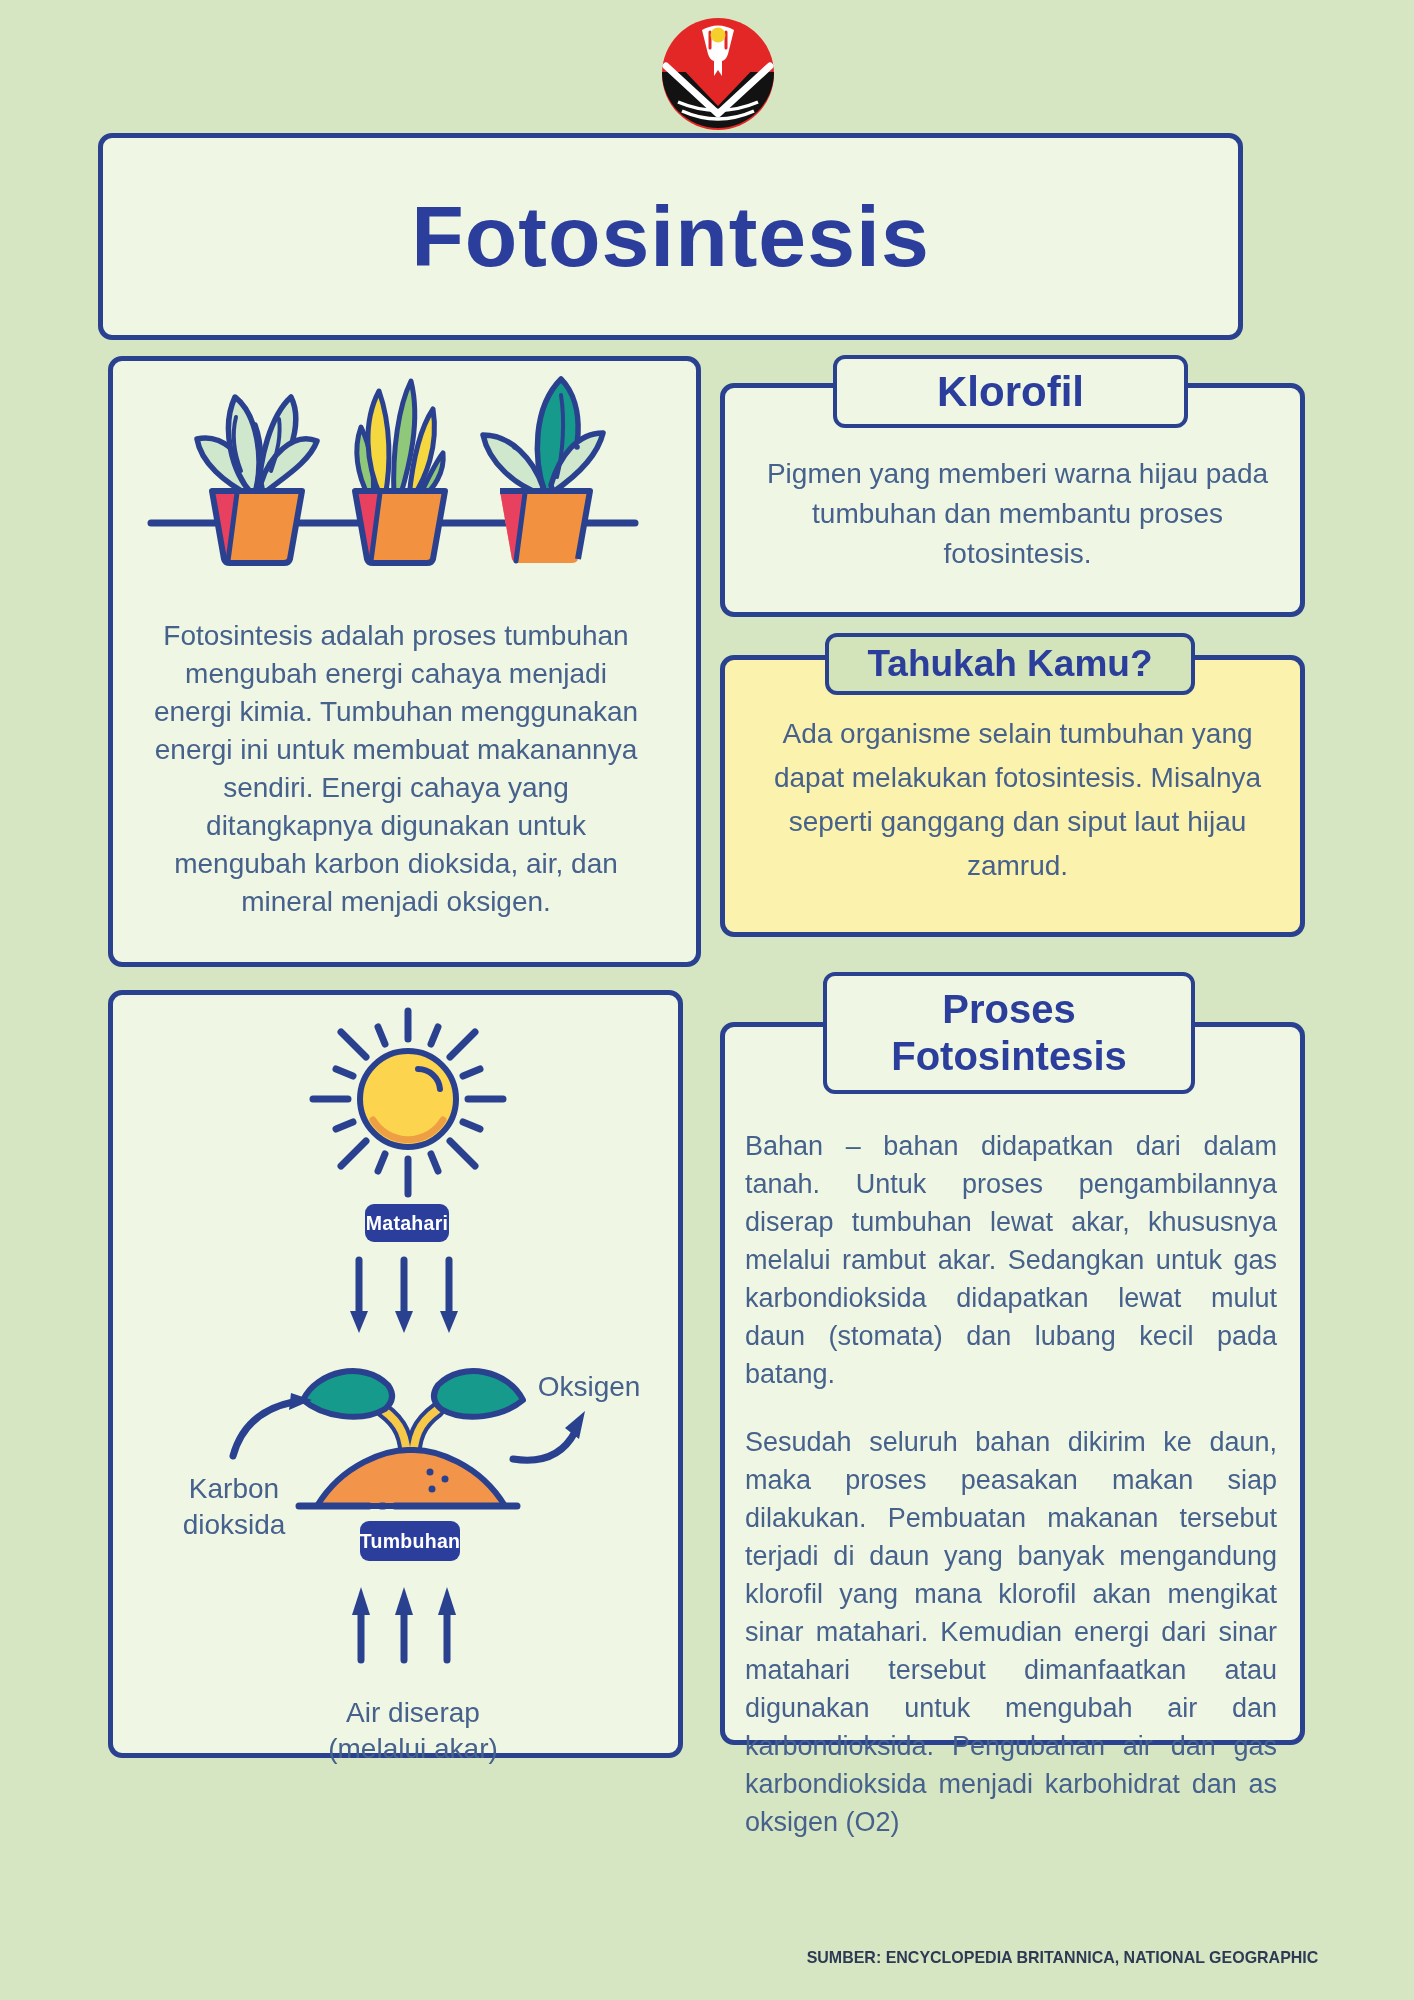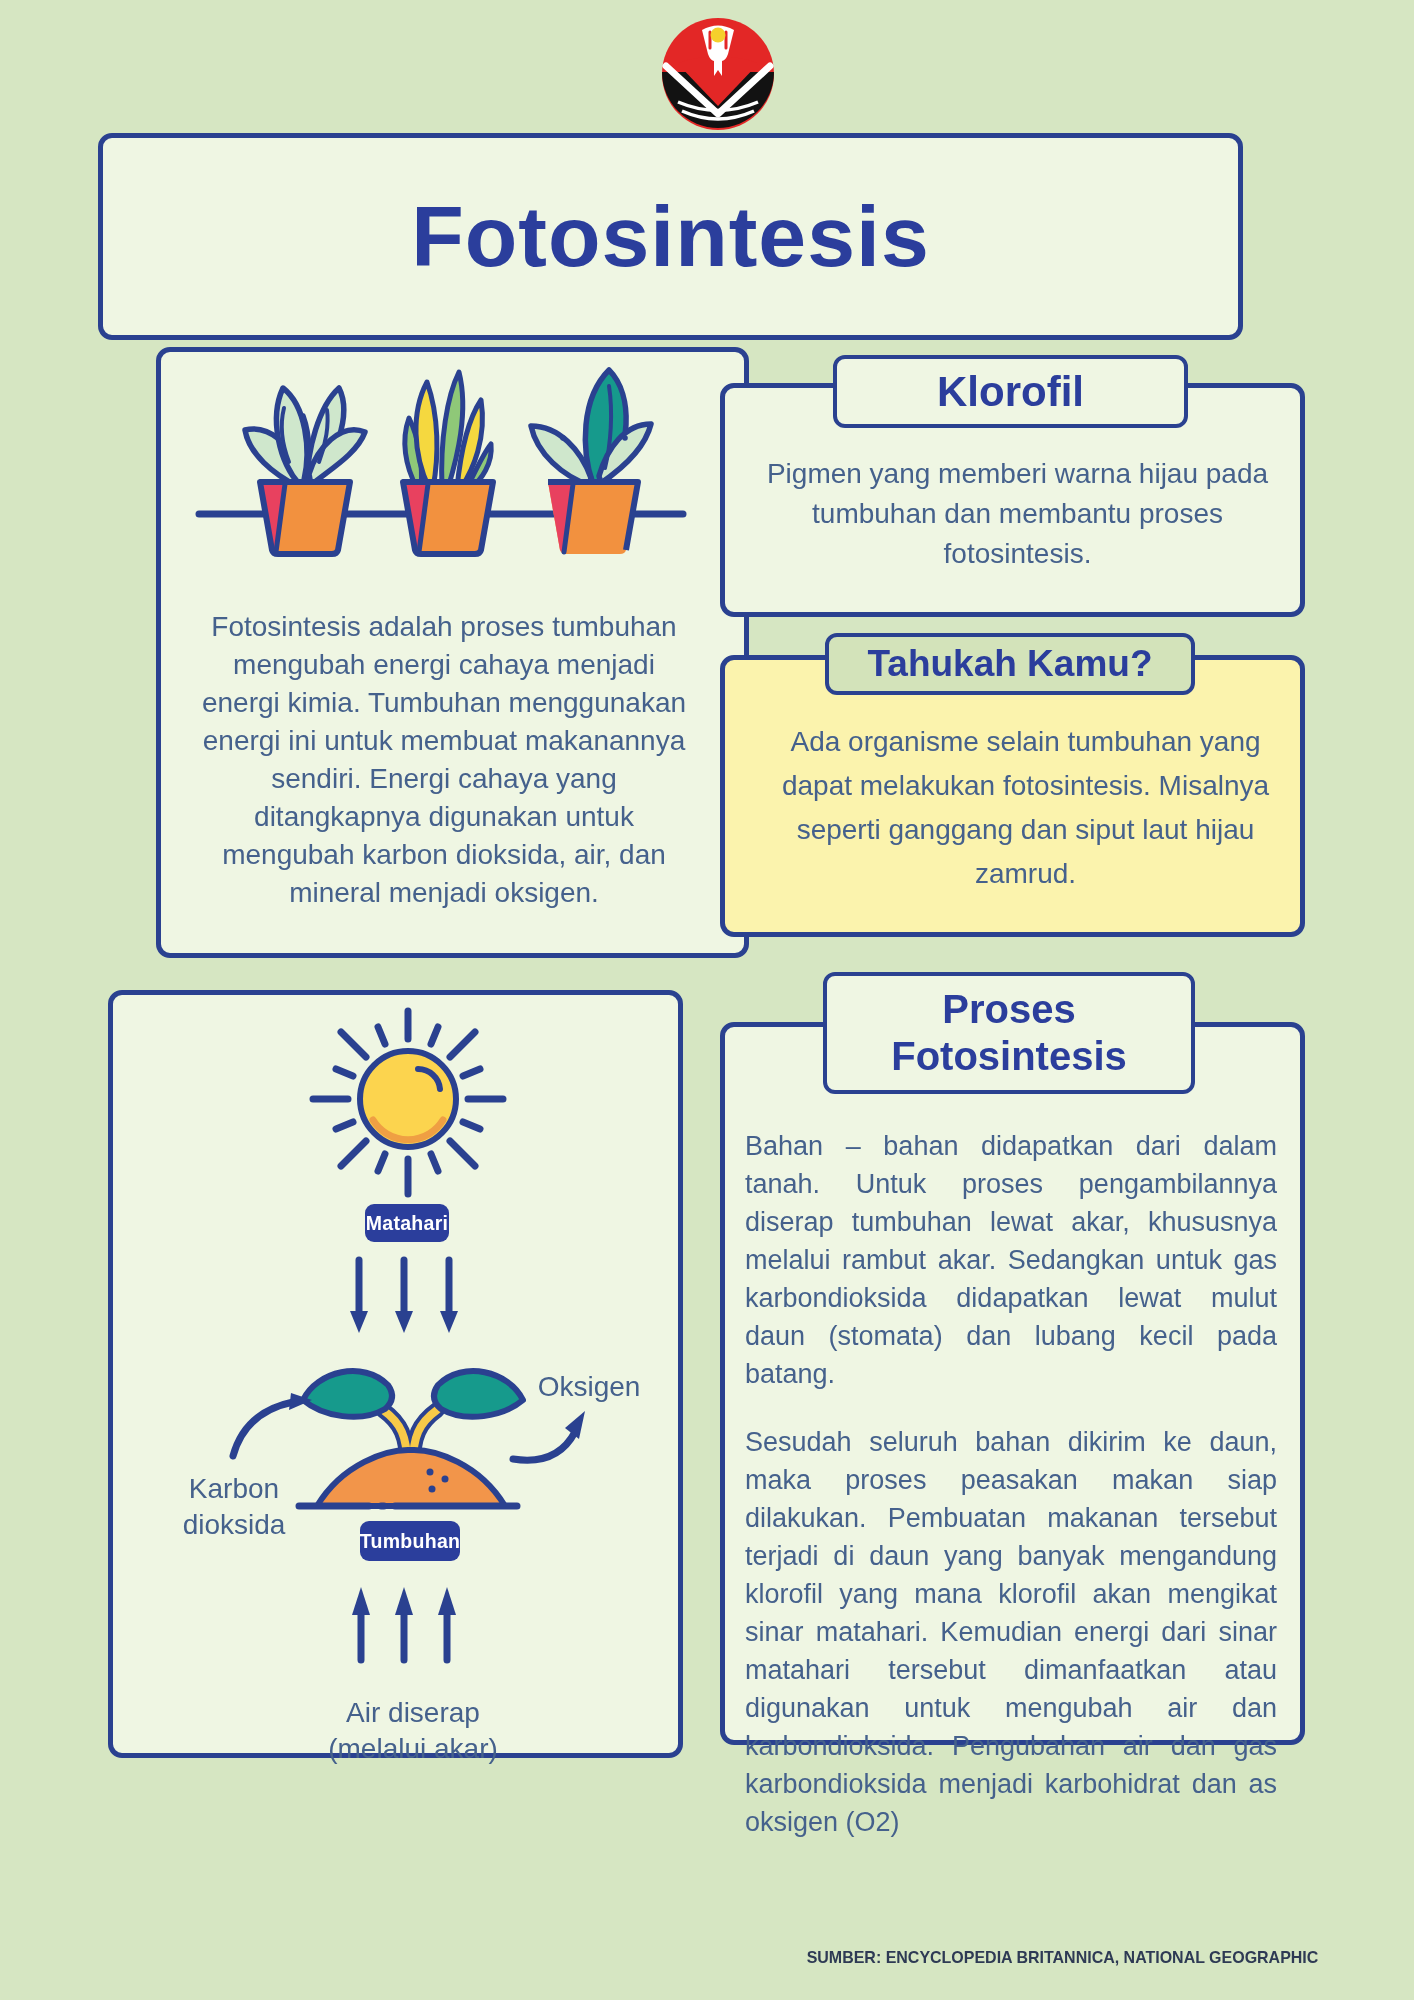--- a/index.html
+++ b/index.html
@@ -15,35 +15,35 @@
   .poster{position:relative;width:1414px;height:2000px;background:var(--page-bg);overflow:hidden;margin:0 auto;}
   .card{position:absolute;background:var(--card-bg);border:5px solid var(--border-blue);border-radius:14px;box-sizing:border-box;}
   .head-box{position:absolute;background:var(--card-bg);border:4px solid var(--border-blue);border-radius:12px;box-sizing:border-box;display:flex;align-items:center;justify-content:center;}
   .head-box h2{margin:0;color:var(--heading-blue);font-weight:700;text-align:center;line-height:1.18;}
   
   .logo{position:absolute;left:652px;top:14px;width:132px;height:120px;}
   
   .title-box{left:98px;top:133px;width:1145px;height:207px;display:flex;align-items:center;justify-content:center;}
   .title-box h1{margin:0;font-size:86px;font-weight:700;letter-spacing:1px;color:var(--heading-blue);}
   
-  .intro-box{left:108px;top:347px;width:593px;height:611px;margin-left:48px;}
+  .intro-box{left:108px;top:356px;width:593px;height:611px;}
   .plants{position:absolute;left:0;top:2px;width:565px;height:212px;}
   .intro-text{position:absolute;left:36px;top:256px;width:494px;margin:0;text-align:center;
     font-size:28px;line-height:38px;color:var(--body-blue);}
   
   .klorofil-box{left:720px;top:383px;width:585px;height:234px;}
   .klorofil-head{left:833px;top:355px;width:355px;height:73px;}
   .klorofil-head h2{font-size:42px;}
   .klorofil-text{position:absolute;left:40px;top:66px;width:505px;margin:0;text-align:center;
     font-size:28px;line-height:40px;color:var(--body-blue);}
   
   .tahukah-box{left:720px;top:655px;width:585px;height:282px;background:var(--note-yellow);}
   .tahukah-head{left:825px;top:633px;width:370px;height:62px;background:var(--note-header-green);}
   .tahukah-head h2{font-size:37px;}
-  .tahukah-text{position:absolute;left:40px;top:52px;width:505px;margin:8px;text-align:center;
+  .tahukah-text{position:absolute;left:40px;top:52px;width:505px;margin:0;text-align:center;
     font-size:28px;line-height:44px;color:var(--body-blue);}
   
   .proses-box{left:720px;top:1022px;width:585px;height:723px;}
   .proses-head{left:823px;top:972px;width:372px;height:122px;}
   .proses-head h2{font-size:40px;}
   .proses-text{position:absolute;left:20px;top:100px;width:532px;}
   .proses-text p{margin:0 0 30px 0;text-align:justify;font-size:27px;line-height:38px;color:var(--body-blue);}
   
   .diagram-box{left:108px;top:990px;width:575px;height:768px;}
   .diagram-svg{position:absolute;left:0;top:8px;width:565px;height:752px;}

